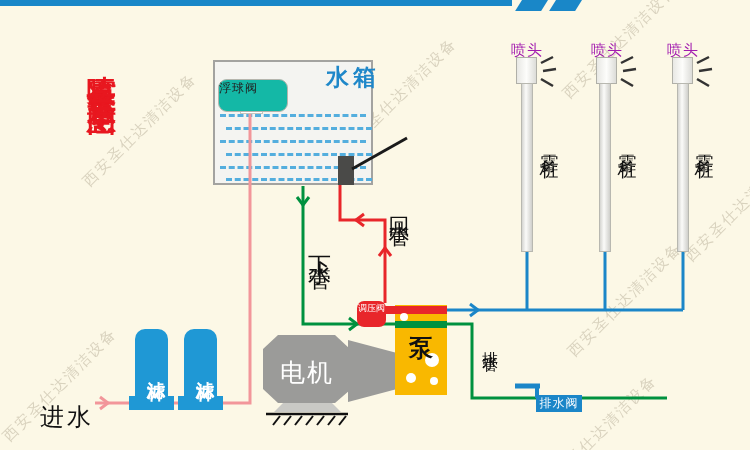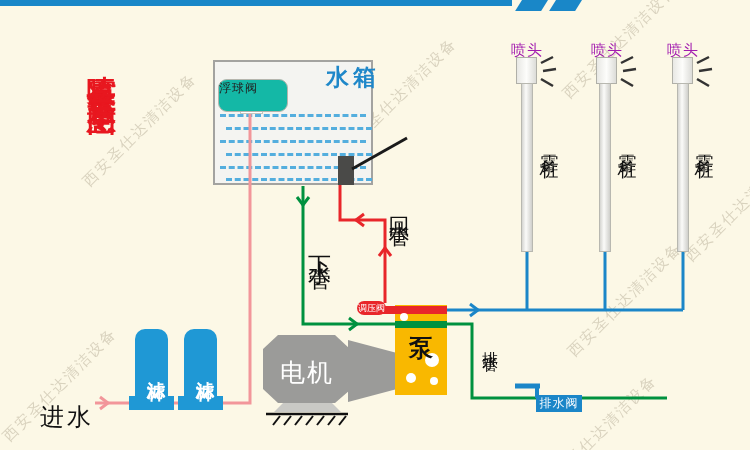--- a/index.html
+++ b/index.html
@@ -46,21 +46,21 @@
     color:#fff;font-size:18px;font-weight:bold;letter-spacing:3px;margin:auto;height:54px;}
   
   .motor-text{position:absolute;left:263px;top:356px;width:88px;text-align:center;
     color:#fff;font-size:25px;letter-spacing:2px;}
   .pump{position:absolute;left:395px;top:305px;width:52px;height:90px;background:#f9b800;}
   .pump-red{position:absolute;left:-13px;top:1px;width:65px;height:8px;background:#e8262a;}
   .pump-green{position:absolute;left:0;top:16px;width:52px;height:7px;background:#00913f;}
   .pump-dot{position:absolute;background:#fff;border-radius:50%;}
   .pump-text{position:absolute;left:0;right:0;top:27px;text-align:center;
     font-size:24px;font-weight:bold;color:#111;}
-  .pressure-pill{position:absolute;left:-38px;top:-4px;width:29px;height:14px;background:#e8262a;
+  .pressure-pill{position:absolute;left:-38px;top:-4px;width:29px;height:26px;background:#e8262a;
     border-radius:7px;color:#fff;font-size:9px;text-align:center;line-height:14px;}
   .drain-valve-label{position:absolute;left:536px;top:395px;width:46px;height:17px;
     background:#1b86c8;color:#fff;font-size:12px;text-align:center;line-height:17px;letter-spacing:1px;}
   
   .head-label{position:absolute;top:41px;width:36px;text-align:center;font-size:15px;color:#a21caf;letter-spacing:1px;}
   .spray-head{position:absolute;top:57px;width:21px;height:27px;
     background:linear-gradient(to right,#e8e8e4,#fdfdfb,#dcdcd8);
     border:1px solid #b0b0a8;box-sizing:border-box;}
   .pole{position:absolute;top:83px;width:12px;height:169px;
     background:linear-gradient(to right,#d5d5d1,#fbfbf9 40%,#cfcfcb);

